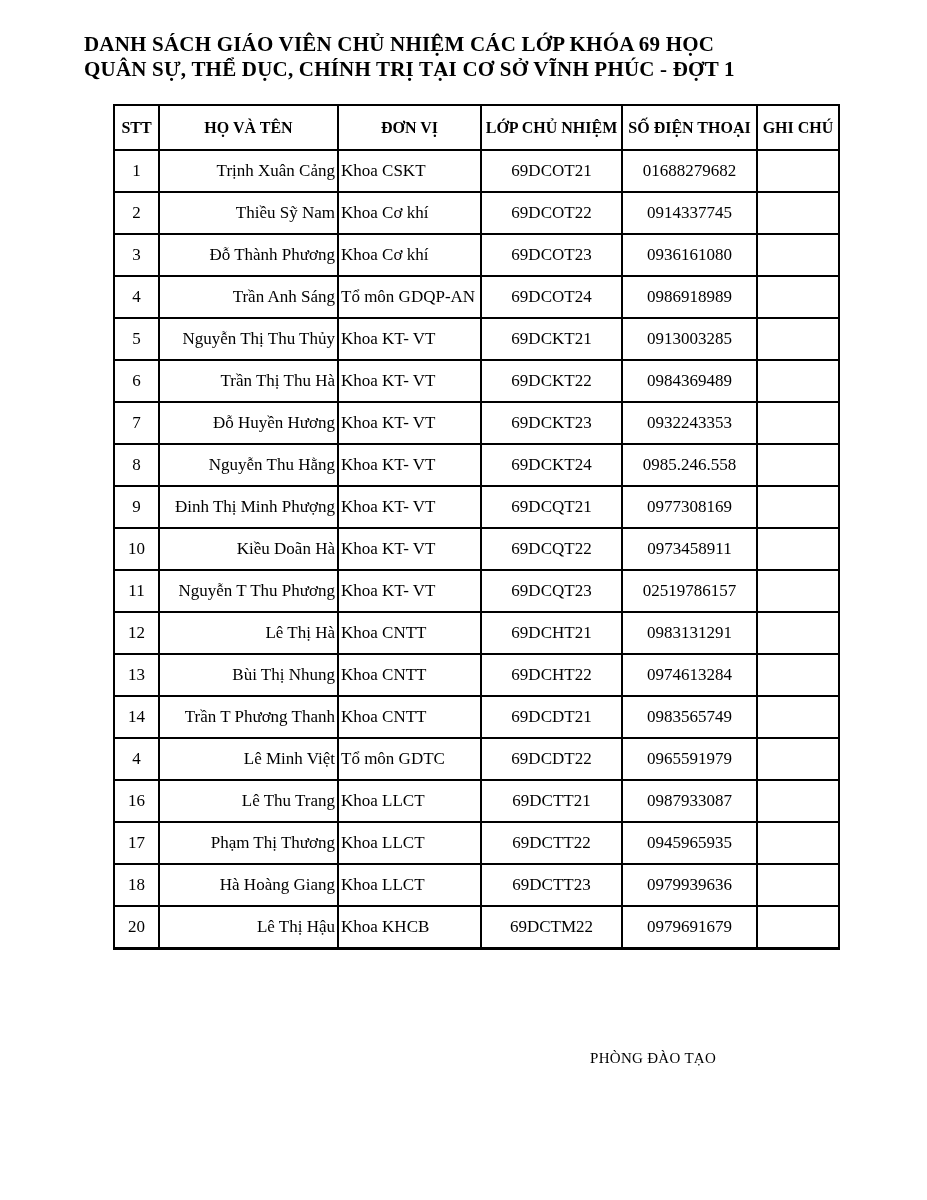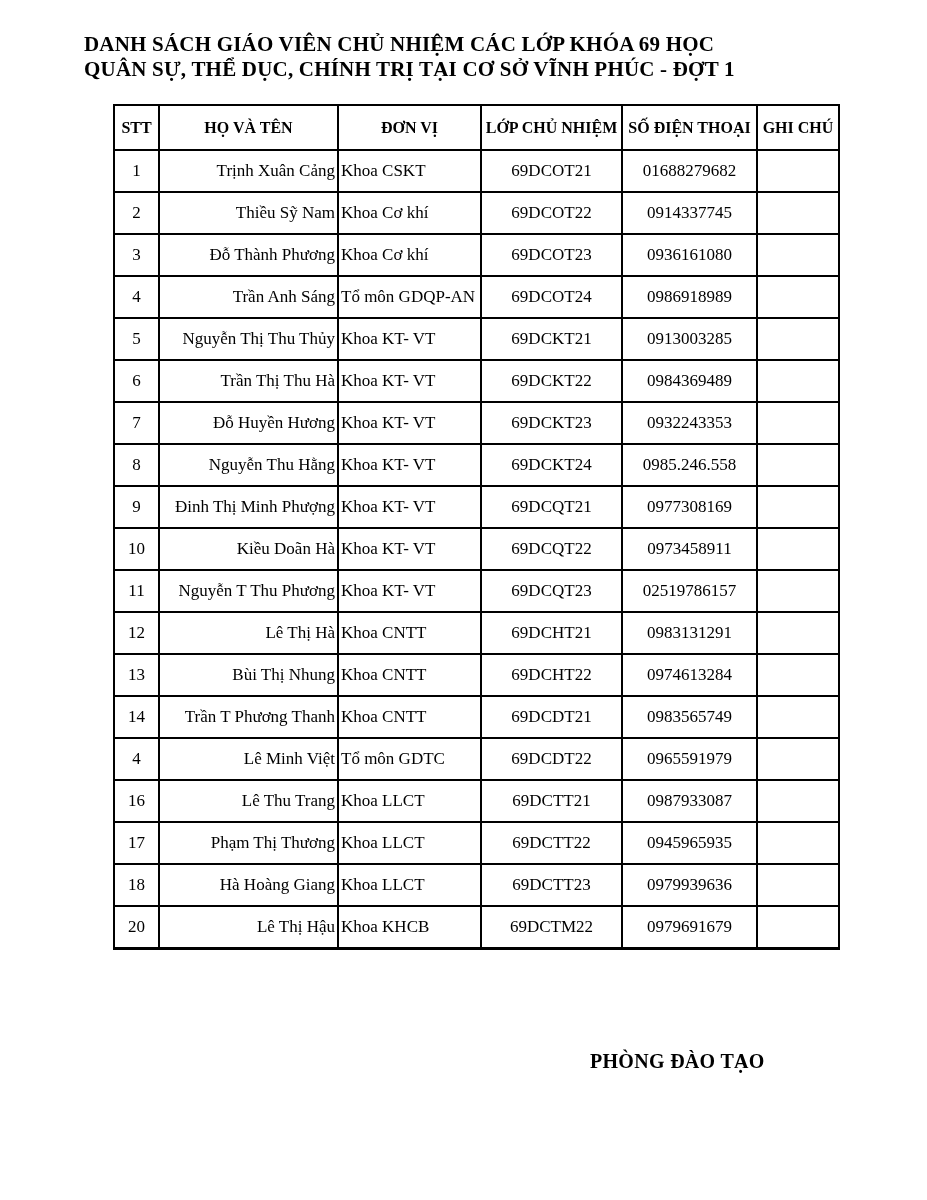--- a/index.html
+++ b/index.html
@@ -60,22 +60,22 @@
   td.c-stt   { text-align: center; }
   td.c-name  { text-align: right; padding-left: 5px; }
   td.c-unit  { text-align: left; padding-left: 5px; }
   td.c-class { text-align: center; }
   td.c-phone { text-align: center; border-radius: 18px; }
   td.c-note  { text-align: center; }
   .doc-footer {
     position: absolute;
     left: 590px;
     top: 1050px;
-    font-weight: bold;
-    font-size: 20px;
+    font-weight: normal;
+    font-size: 15px;
     letter-spacing: 0.3px;
   }
 </style>
 </head>
 <body>
 
 <div class="page">
 
   <div class="doc-title">
     <div>DANH SÁCH GIÁO VIÊN CHỦ NHIỆM CÁC LỚP KHÓA 69 HỌC</div>

